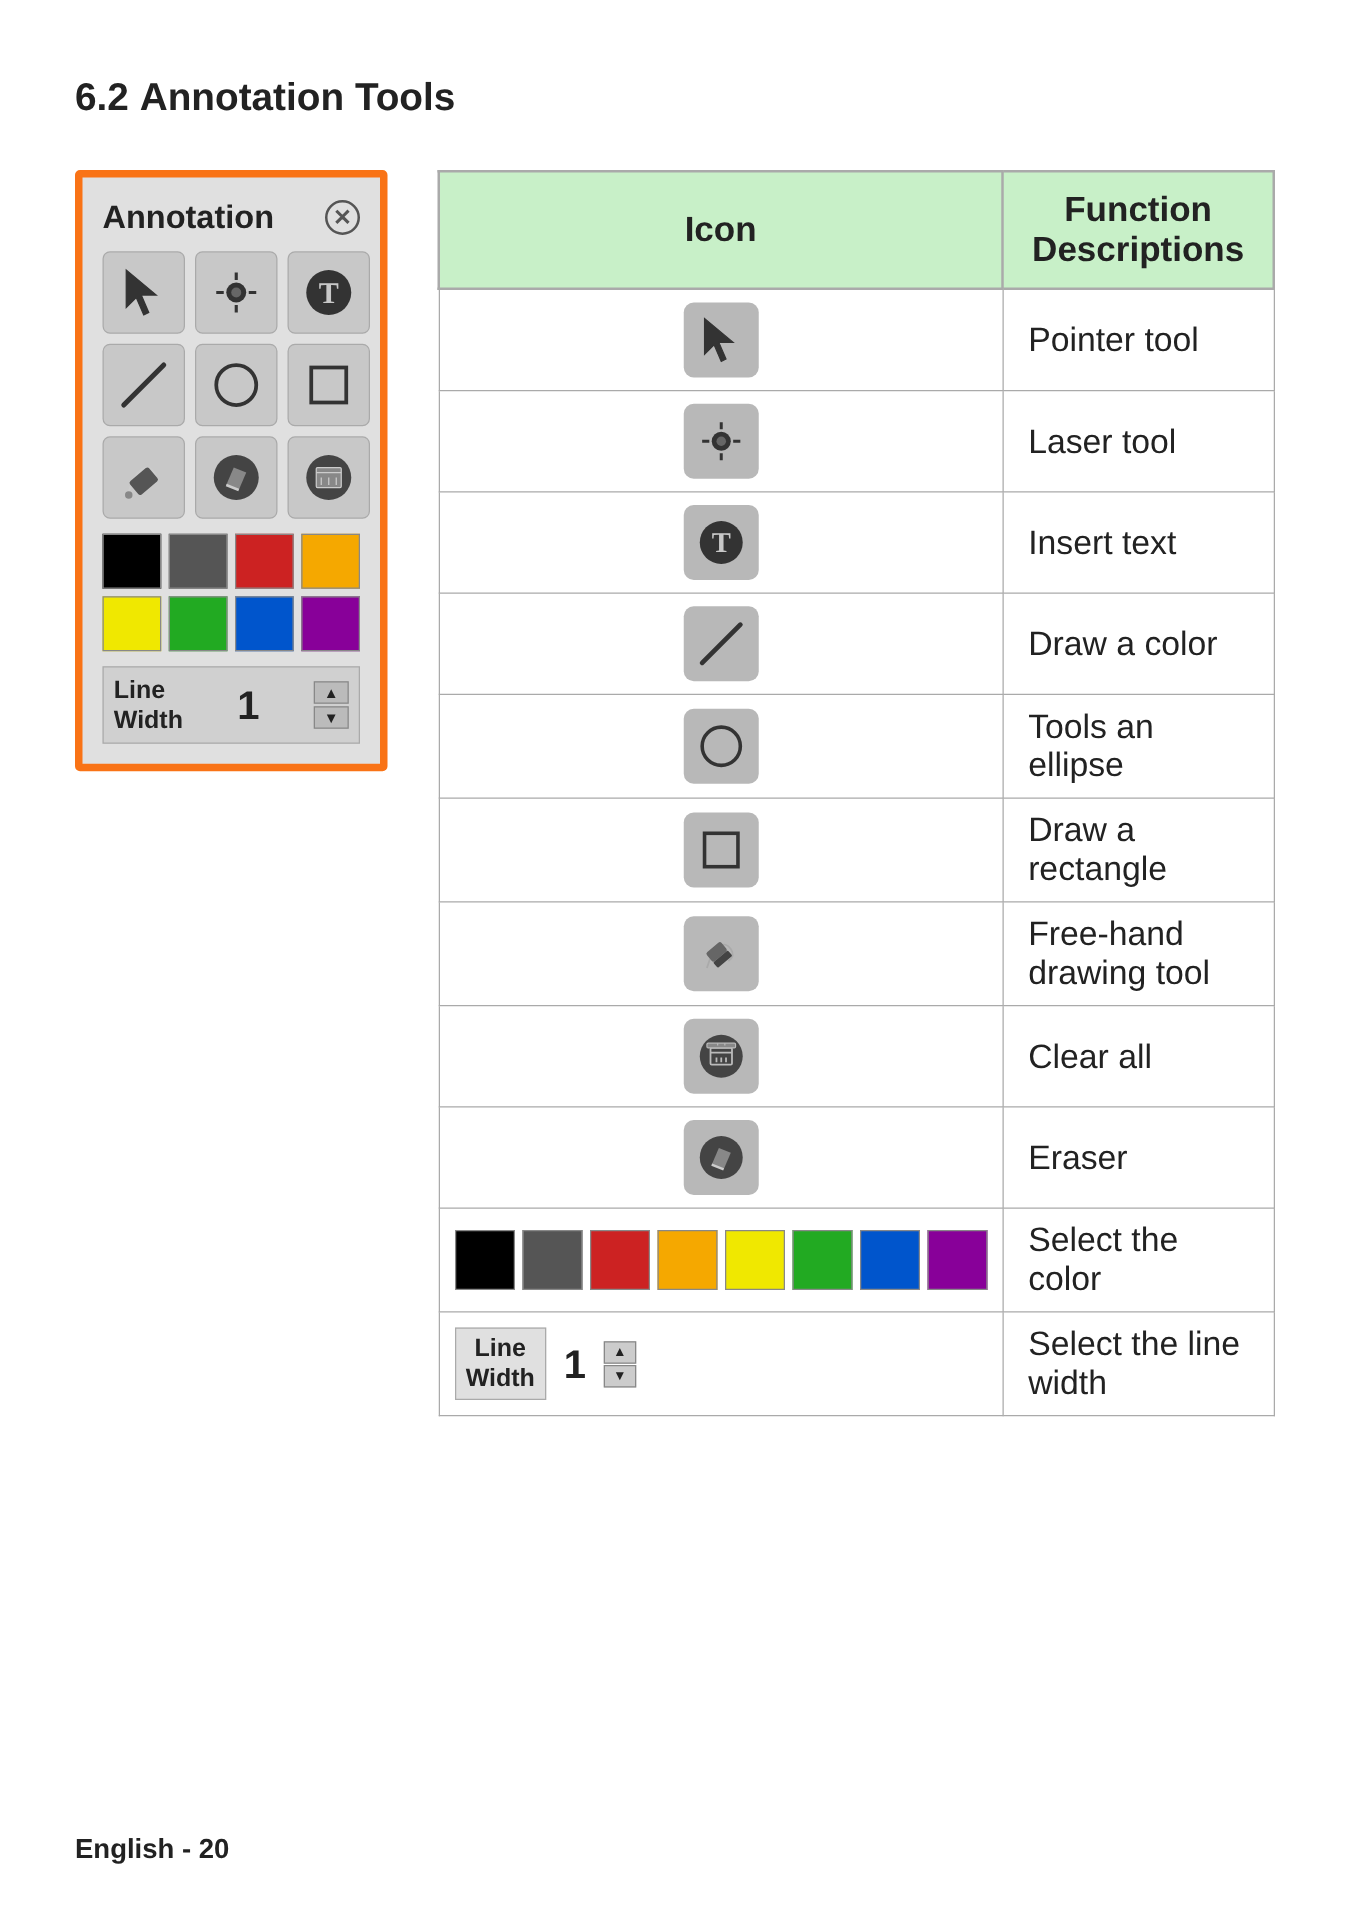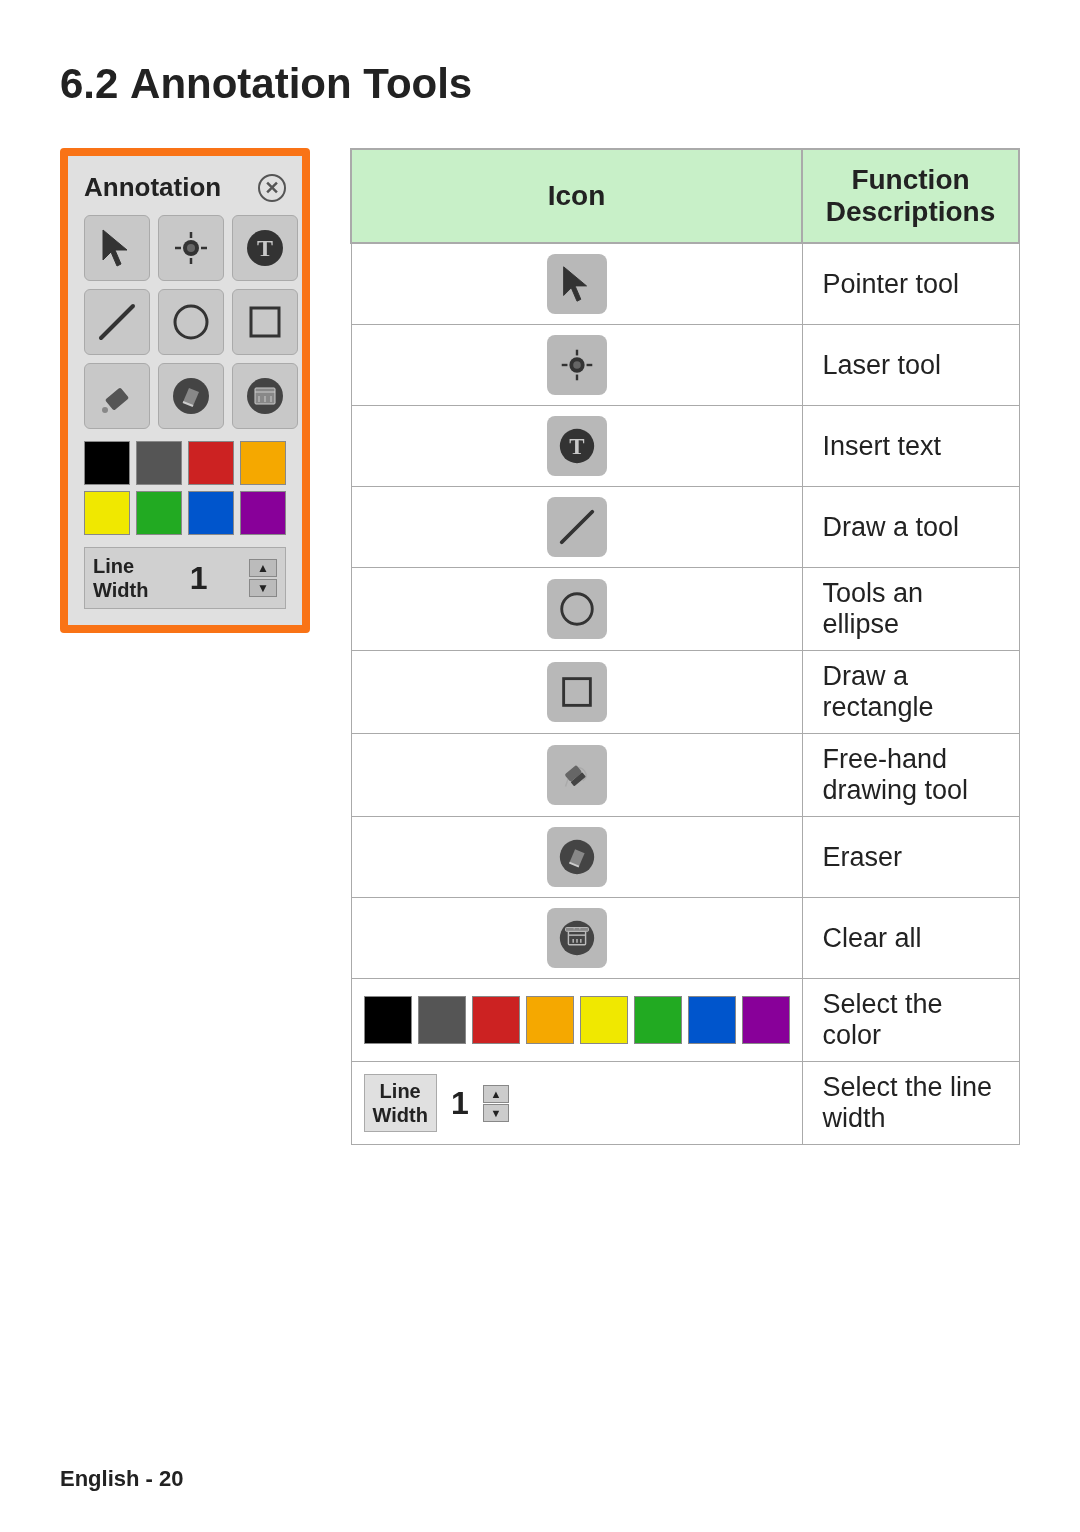--- a/index.html
+++ b/index.html
@@ -11,34 +11,34 @@
       font-size: 28px;
       color: #222;
       position: relative;
     }
 
     .page-content {
       padding: 60px 60px 40px 60px;
     }
 
     .section-title {
-      font-size: 42px;
+      font-size: 31px;
       font-weight: bold;
       margin-bottom: 40px;
     }
 
     .main-layout {
       display: flex;
       gap: 40px;
       align-items: flex-start;
     }
 
     
     .annotation-panel {
-      border: 8px solid #f97316;
+      border: 6px solid #f97316;
       background: #e0e0e0;
       padding: 16px;
       width: 250px;
       flex-shrink: 0;
       border-radius: 4px;
     }
 
     .annotation-header {
       display: flex;
       align-items: center;
@@ -430,21 +430,21 @@
         </tr>
 
         <tr>
           <td class="icon-col">
             <div class="table-icon">
               <svg viewBox="0 0 44 44" fill="none">
                 <line x1="6" y1="38" x2="38" y2="6" stroke="#333" stroke-width="4" stroke-linecap="round"></line>
               </svg>
             </div>
           </td>
-          <td class="desc-col">Draw a tool</td>
+          <td class="desc-col">Draw a color</td>
         </tr>
 
         <tr>
           <td class="icon-col">
             <div class="table-icon">
               <svg viewBox="0 0 44 44" fill="none">
                 <ellipse cx="22" cy="22" rx="16" ry="16" stroke="#333" stroke-width="3" fill="none"></ellipse>
               </svg>
             </div>
           </td>
@@ -468,52 +468,52 @@
               <svg viewBox="0 0 44 44" fill="none">
                 <path d="M10 34 Q14 20 20 16 Q26 12 30 18 Q34 24 28 28" stroke="#aaa" stroke-width="1.5" fill="none"></path>
                 <g transform="rotate(-40, 22, 25)">
                   <rect x="14" y="14" width="16" height="10" rx="2" fill="#666"></rect>
                   <rect x="14" y="24" width="16" height="6" rx="1" fill="#444"></rect>
                 </g>
               </svg>
             </div>
           </td>
           <td class="desc-col">Free-hand drawing tool</td>
-        </tr>
-
-        <tr>
-          <td class="icon-col">
-            <div class="table-icon">
-              <svg viewBox="0 0 44 44" fill="none">
-                <circle cx="22" cy="22" r="18" fill="#444"></circle>
-                <path d="M14 28 L20 14 L30 18 L24 32 Z" fill="#888"></path>
-                <path d="M14 28 L24 32" stroke="#ccc" stroke-width="2"></path>
-              </svg>
-            </div>
-          </td>
-          <td class="desc-col">Eraser</td>
         </tr>
 
         <tr>
           <td class="icon-col">
             <div class="table-icon">
               <svg viewBox="0 0 44 44" fill="none">
                 <circle cx="22" cy="22" r="18" fill="#444"></circle>
                 <rect x="13" y="15" width="18" height="14" rx="1" fill="none" stroke="#bbb" stroke-width="1.5"></rect>
                 <line x1="13" y1="19" x2="31" y2="19" stroke="#bbb" stroke-width="1.5"></line>
                 <line x1="18" y1="23" x2="18" y2="27" stroke="#bbb" stroke-width="1.5"></line>
                 <line x1="22" y1="23" x2="22" y2="27" stroke="#bbb" stroke-width="1.5"></line>
                 <line x1="26" y1="23" x2="26" y2="27" stroke="#bbb" stroke-width="1.5"></line>
                 <rect x="10" y="11" width="24" height="4" rx="1" fill="#888" stroke="#bbb" stroke-width="1"></rect>
                 <line x1="19" y1="11" x2="19" y2="13" stroke="#bbb" stroke-width="1"></line>
                 <line x1="25" y1="11" x2="25" y2="13" stroke="#bbb" stroke-width="1"></line>
               </svg>
             </div>
           </td>
           <td class="desc-col">Clear all</td>
+        </tr>
+
+        <tr>
+          <td class="icon-col">
+            <div class="table-icon">
+              <svg viewBox="0 0 44 44" fill="none">
+                <circle cx="22" cy="22" r="18" fill="#444"></circle>
+                <path d="M14 28 L20 14 L30 18 L24 32 Z" fill="#888"></path>
+                <path d="M14 28 L24 32" stroke="#ccc" stroke-width="2"></path>
+              </svg>
+            </div>
+          </td>
+          <td class="desc-col">Eraser</td>
         </tr>
 
         <tr class="table-color-row">
           <td colspan="1">
             <div class="table-color-swatches">
               <div class="table-color-swatch" style="background:#000;"></div>
               <div class="table-color-swatch" style="background:#555;"></div>
               <div class="table-color-swatch" style="background:#cc2222;"></div>
               <div class="table-color-swatch" style="background:#f5a800;"></div>
               <div class="table-color-swatch" style="background:#f0e800;"></div>

